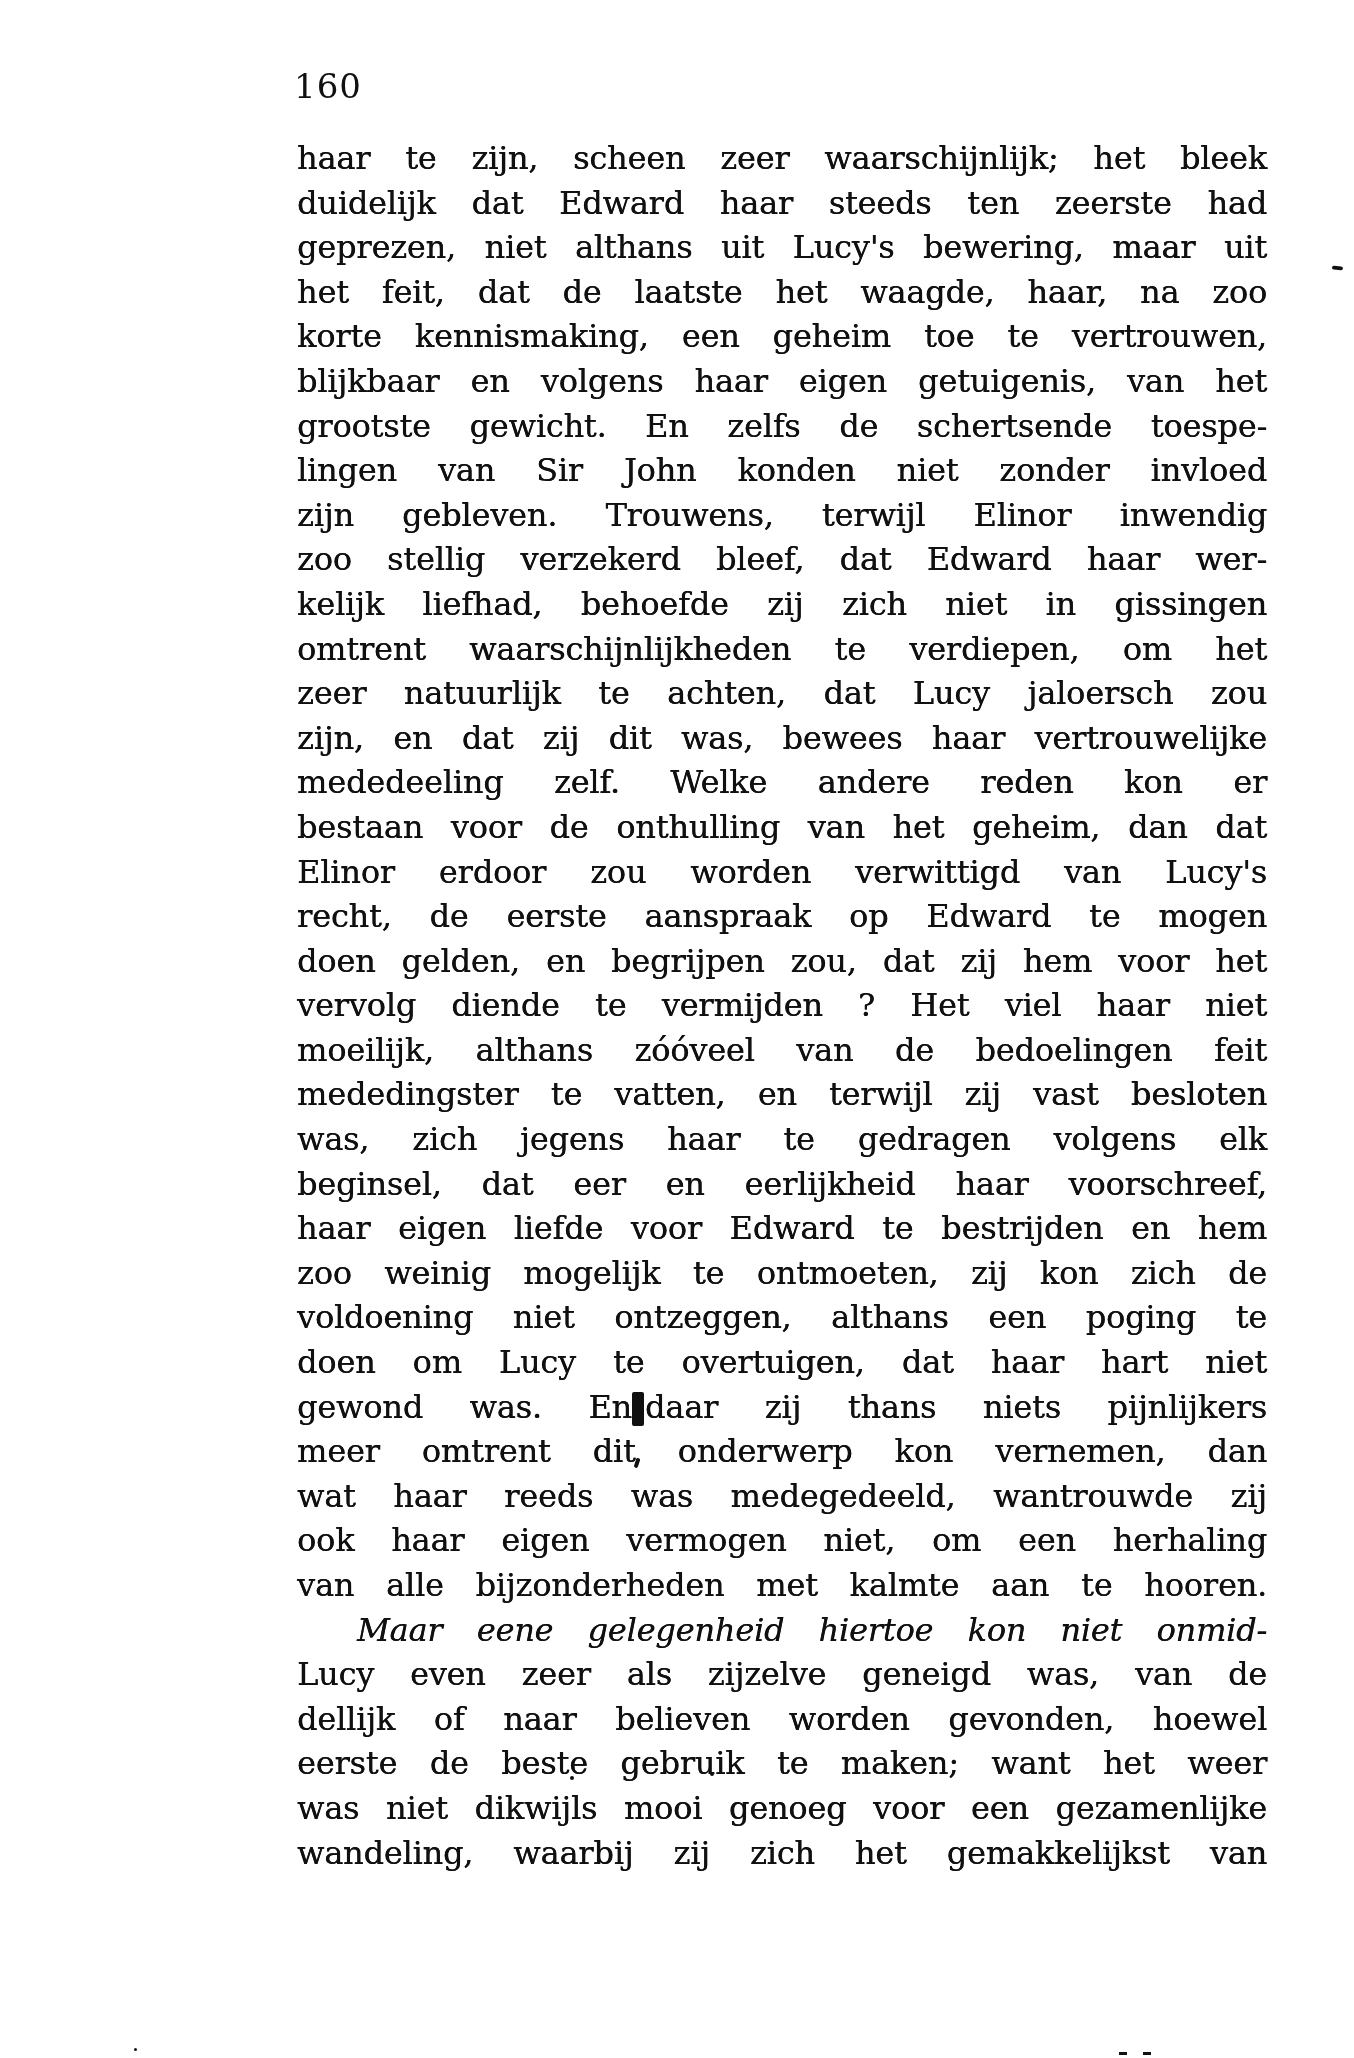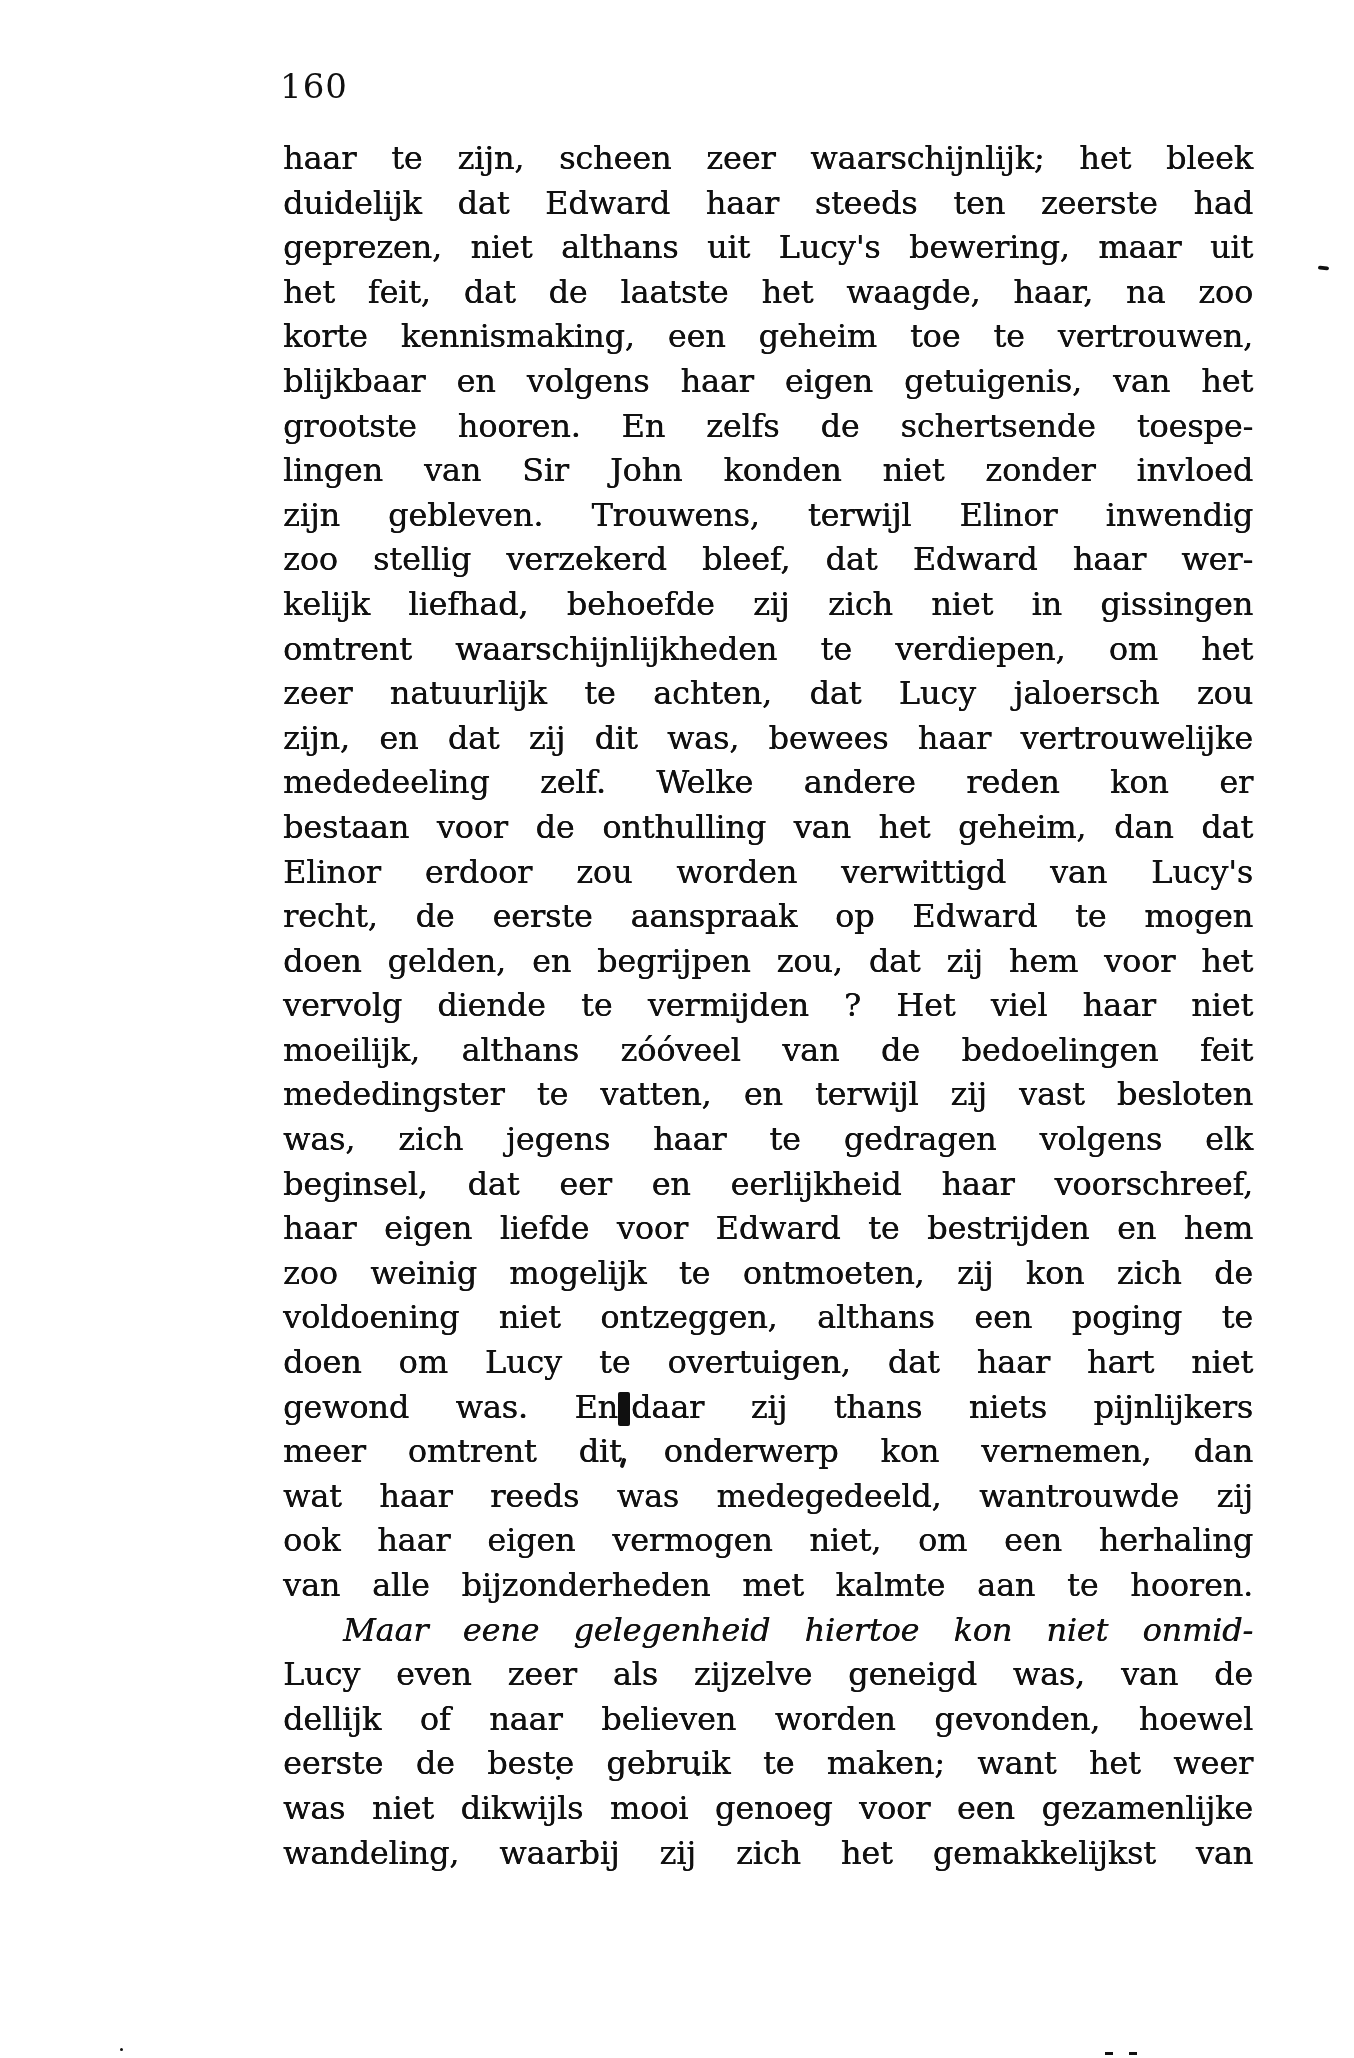--- a/index.html
+++ b/index.html
@@ -5,21 +5,21 @@
   :root { --ink:#101010; --paper:#ffffff; }
   html,body { margin:0; padding:0; }
   body {
     width:1354px; height:2058px;
     background:var(--paper);
     position:relative;
     overflow:hidden;
     font-family:"DejaVu Serif", serif;
     color:var(--ink);
   }
-  .sheet { position:absolute; inset:0; }
+  .sheet { position:absolute; inset:0;margin-left:14px; }
   .page-number {
     position:absolute;
     left:280px; top:66px;
     font-size:34px;
     line-height:40px;
     letter-spacing:1px;
   }
   .text-block {
     position:absolute;
     left:283px; top:136px;
@@ -60,21 +60,21 @@
 <div class="sheet">
   <div class="page-number">160</div>
 
   <div class="text-block">
       <div class="line">haar te zijn, scheen zeer waarschijnlijk; het bleek</div>
       <div class="line">duidelijk dat Edward haar steeds ten zeerste had</div>
       <div class="line">geprezen, niet althans uit Lucy's bewering, maar uit</div>
       <div class="line">het feit, dat de laatste het waagde, haar, na zoo</div>
       <div class="line">korte kennismaking, een geheim toe te vertrouwen,</div>
       <div class="line">blijkbaar en volgens haar eigen getuigenis, van het</div>
-      <div class="line">grootste hooren. En zelfs de schertsende toespe-</div>
+      <div class="line">grootste gewicht. En zelfs de schertsende toespe-</div>
       <div class="line">lingen van Sir John konden niet zonder invloed</div>
       <div class="line">zijn gebleven. Trouwens, terwijl Elinor inwendig</div>
       <div class="line">zoo stellig verzekerd bleef, dat Edward haar wer-</div>
       <div class="line">kelijk liefhad, behoefde zij zich niet in gissingen</div>
       <div class="line">omtrent waarschijnlijkheden te verdiepen, om het</div>
       <div class="line">zeer natuurlijk te achten, dat Lucy jaloersch zou</div>
       <div class="line">zijn, en dat zij dit was, bewees haar vertrouwelijke</div>
       <div class="line">mededeeling zelf. Welke andere reden kon er</div>
       <div class="line">bestaan voor de onthulling van het geheim, dan dat</div>
       <div class="line">Elinor erdoor zou worden verwittigd van Lucy's</div>

